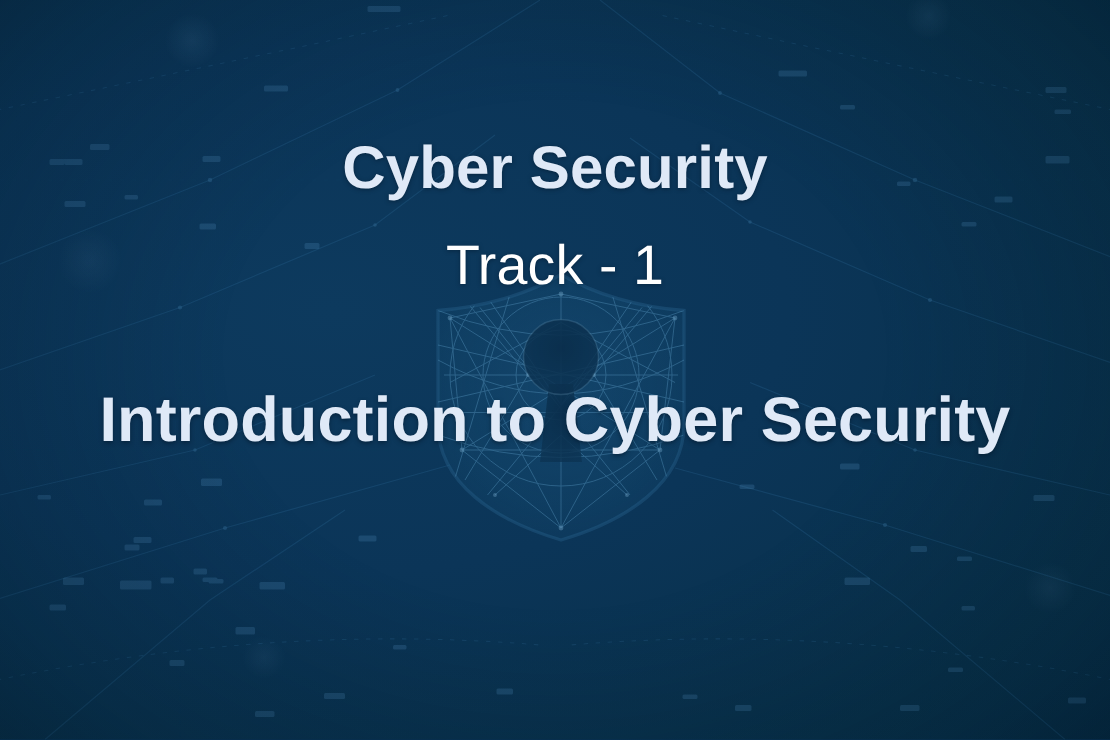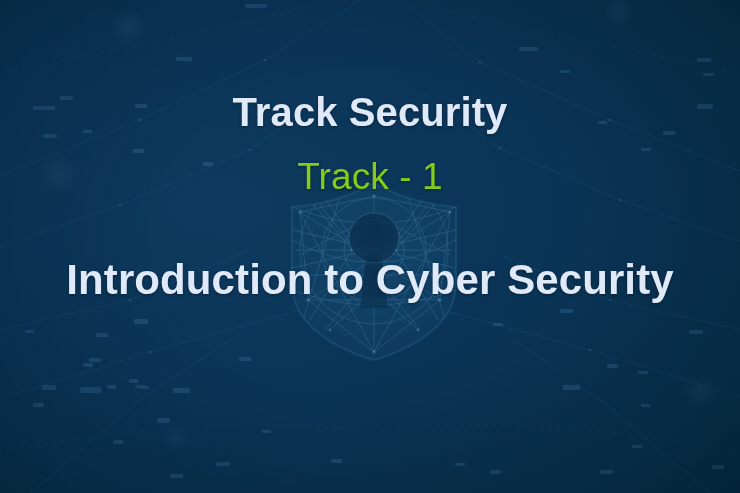--- a/index.html
+++ b/index.html
@@ -93,21 +93,21 @@
     line-height: 48px;
     font-weight: bold;
     color: #dfe9f7;
     text-shadow: 0 1px 3px rgba(3,22,40,0.55);
   }
   .line-track {
     top: 155px;
     font-size: 37px;
     line-height: 44px;
     font-weight: normal;
-    color: #84cc16;
+    color: #ffffff;
     text-shadow: 0 1px 3px rgba(3,22,40,0.5);
   }
   .line-subject {
     top: 258px;
     font-size: 42px;
     line-height: 44px;
     font-weight: bold;
     color: #dfe9f7;
     text-shadow: 0 1px 3px rgba(3,22,40,0.55);
   }
@@ -283,18 +283,18 @@
       <path d="M366 256 L382 256 L388 308 L360 308 Z" fill="url(#keyGrad)"></path>
     </g>
     <g opacity="0.18">
       <circle cx="374" cy="238" r="25" fill="none" stroke="#8fc0e0" stroke-width="1"></circle>
     </g>
   </svg>
 
   <div class="bg-vignette"></div>
 
   <div class="text-layer">
-    <div class="line line-title">Track Security</div>
+    <div class="line line-title">Cyber Security</div>
     <div class="line line-track">Track - 1</div>
     <div class="line line-subject">Introduction to Cyber Security</div>
   </div>
 
 </div>
 
 </body></html>

